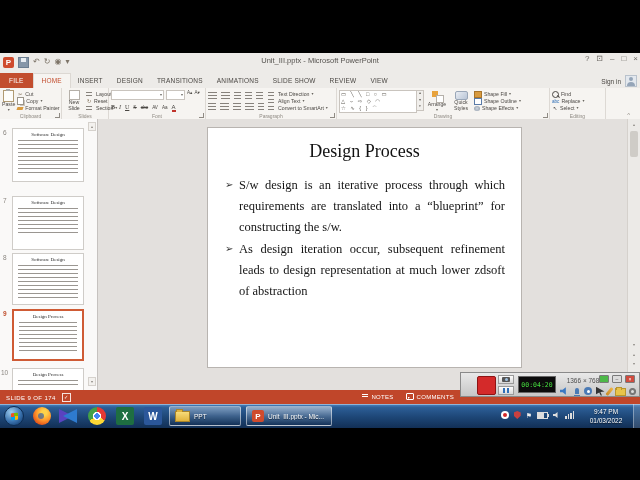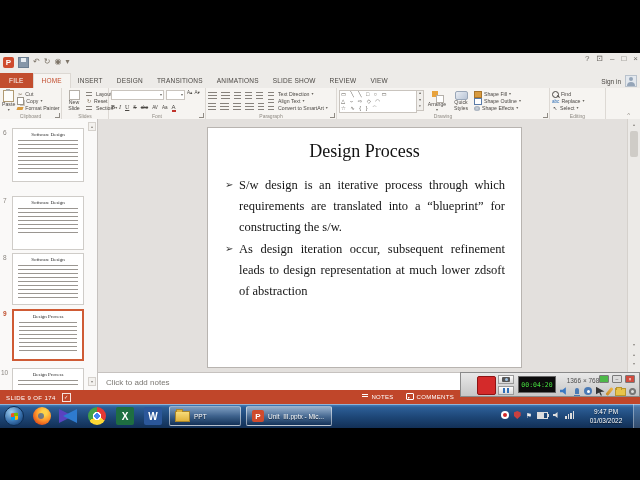--- a/index.html
+++ b/index.html
@@ -190,20 +190,21 @@
 
   <div class="titlebar">
     <div class="qat">
       <span class="ppticon">P</span>
       <span class="saveicon"></span>
       <span class="g">↶</span>
       <span class="g">↻</span>
       <span class="g">◉</span>
       <span class="g">▾</span>
     </div>
+    <div class="wintitle">Unit_III.pptx - Microsoft PowerPoint</div>
     <div class="winctl">
       <span>?</span>
       <span>⊡</span>
       <span>–</span>
       <span>□</span>
       <span>×</span>
     </div>
   </div>
 
   <div class="tabsrow">
@@ -464,23 +465,20 @@
           </span>
         <span class="vsbtn" style="top:232px">
             <span>▲</span>
           </span>
         <span class="vsbtn" style="top:241px">
             <span>▼</span>
           </span>
       </div>
     </div>
 
-    <div class="notes">
-      <span class="ph">Click to add notes</span>
-    </div>
   </div>
 
   <div class="statusbar">
     <div class="sb-left">
       <span class="t">SLIDE 9 OF 174</span>
       <span class="spell">✓</span>
     </div>
     <div class="sb-right">
       <span class="sbbtn">
         <span class="notes-ic"></span>

